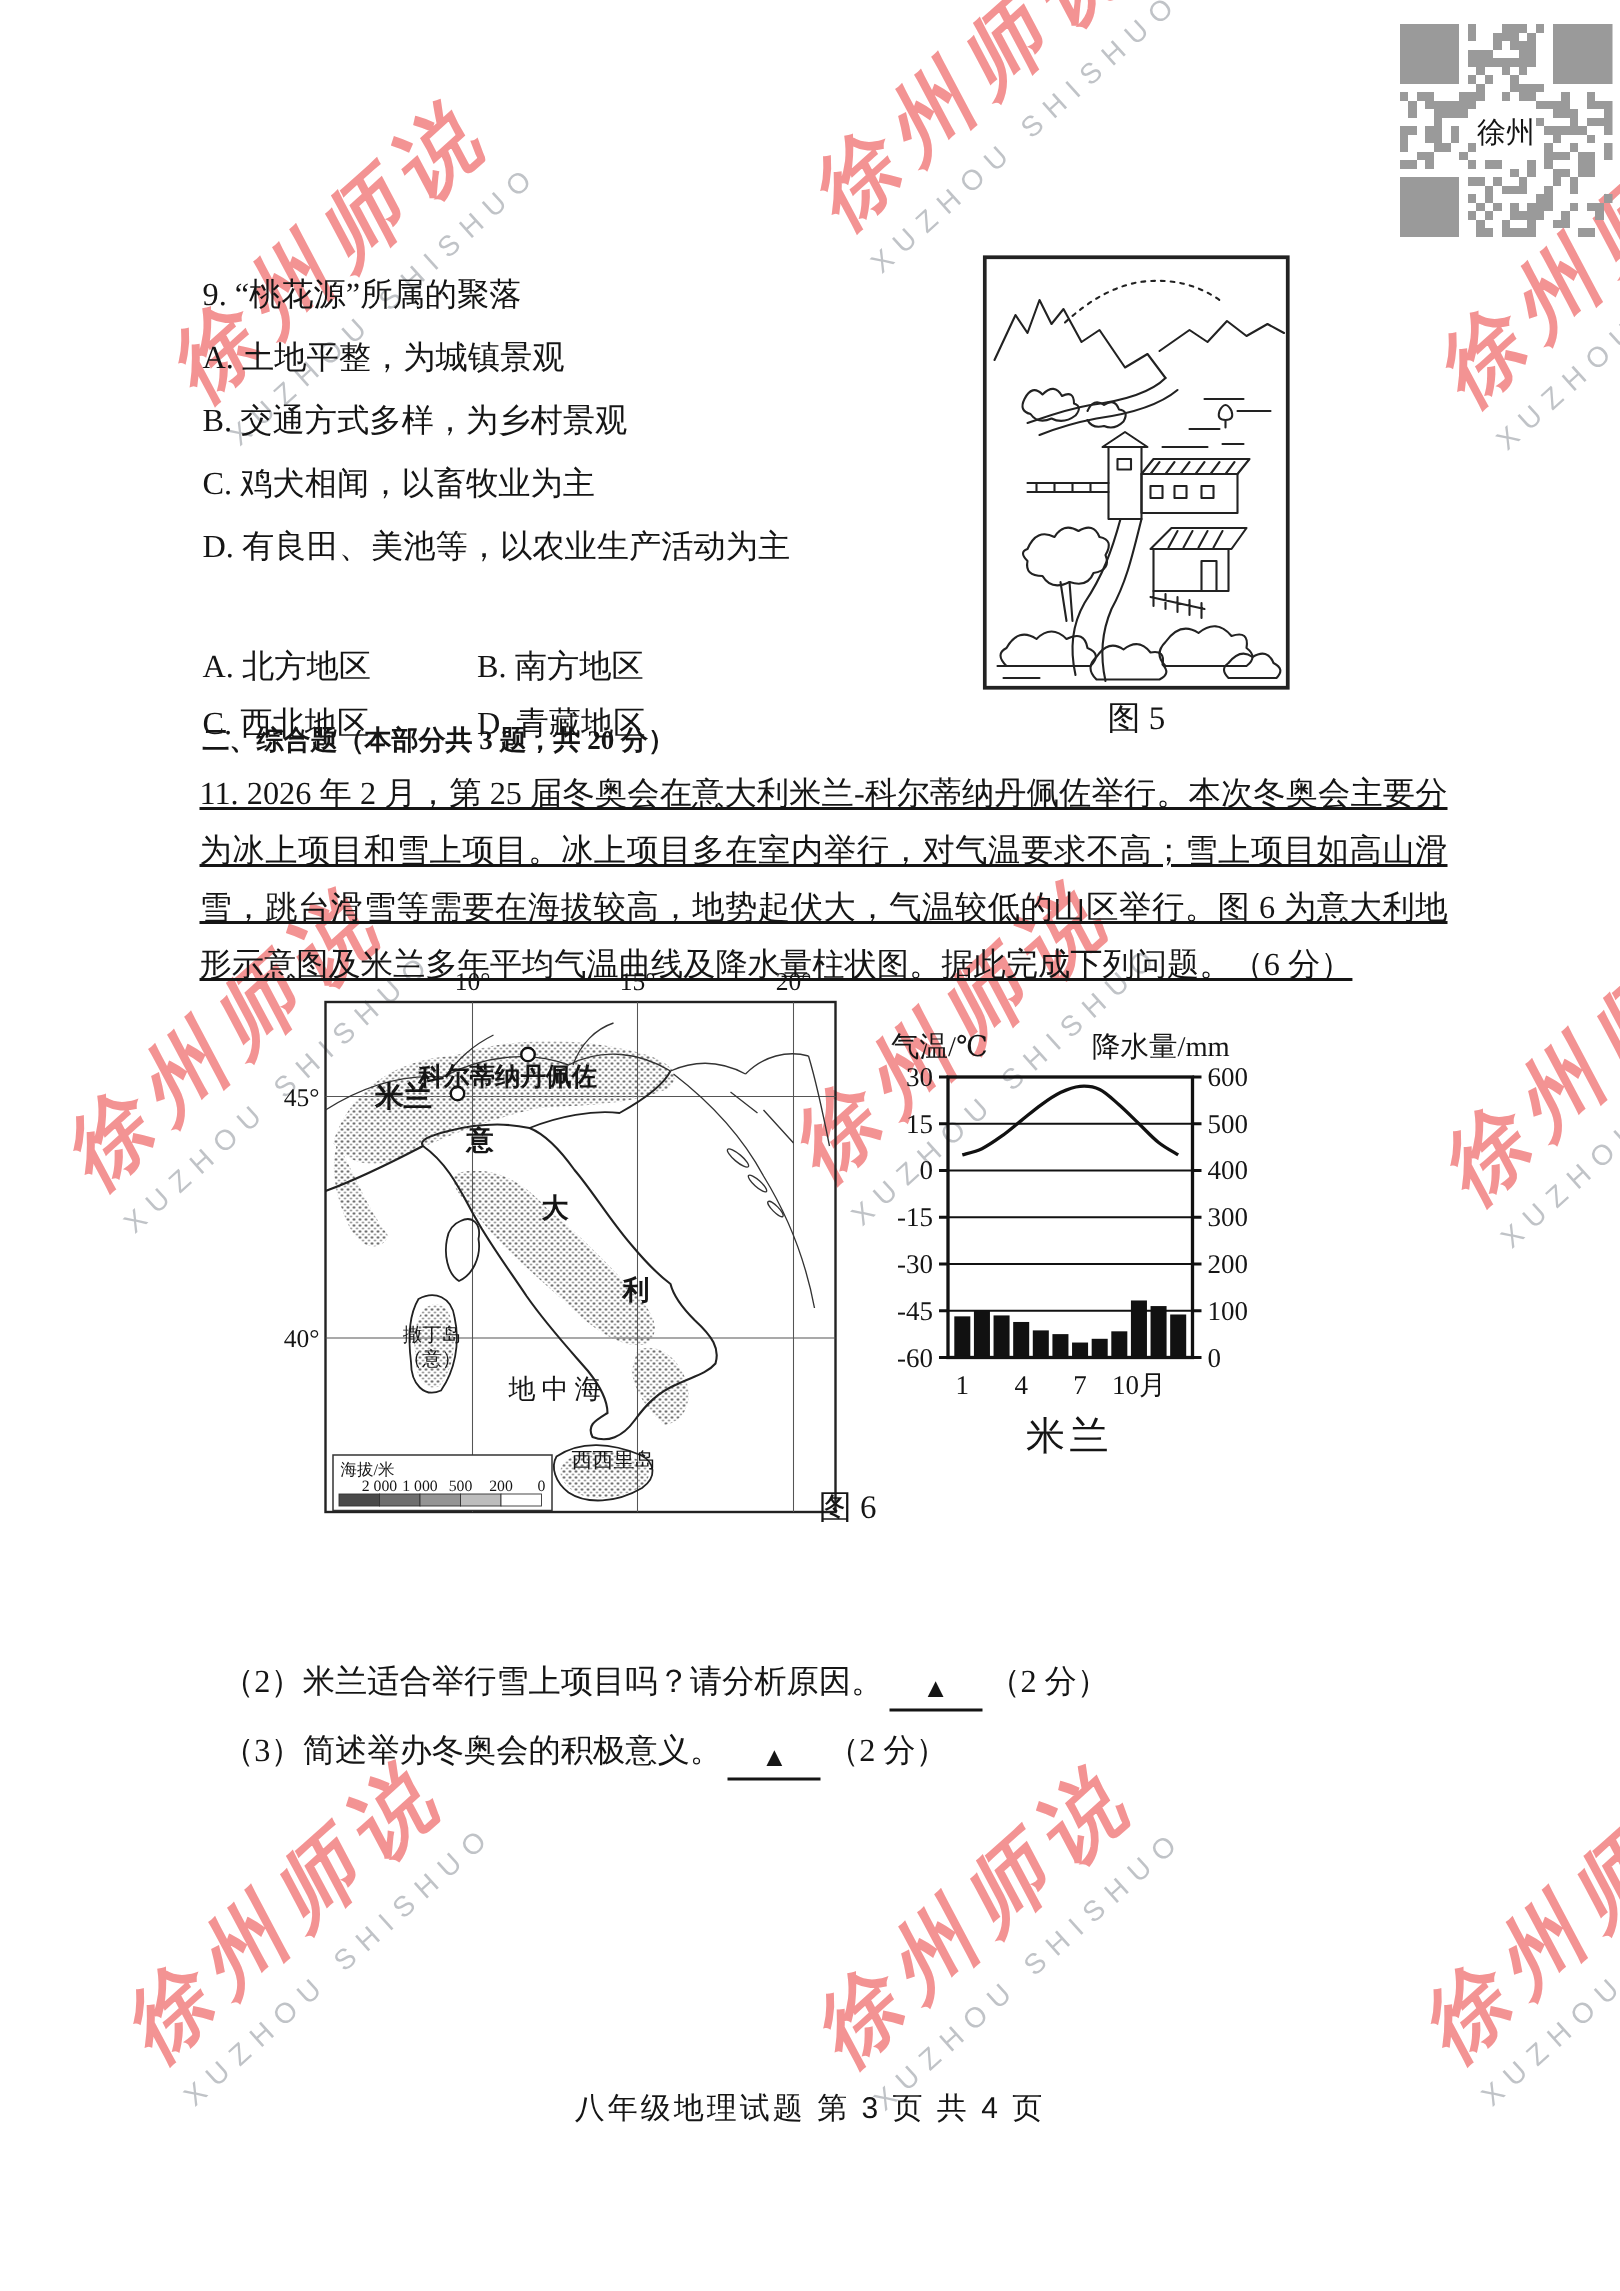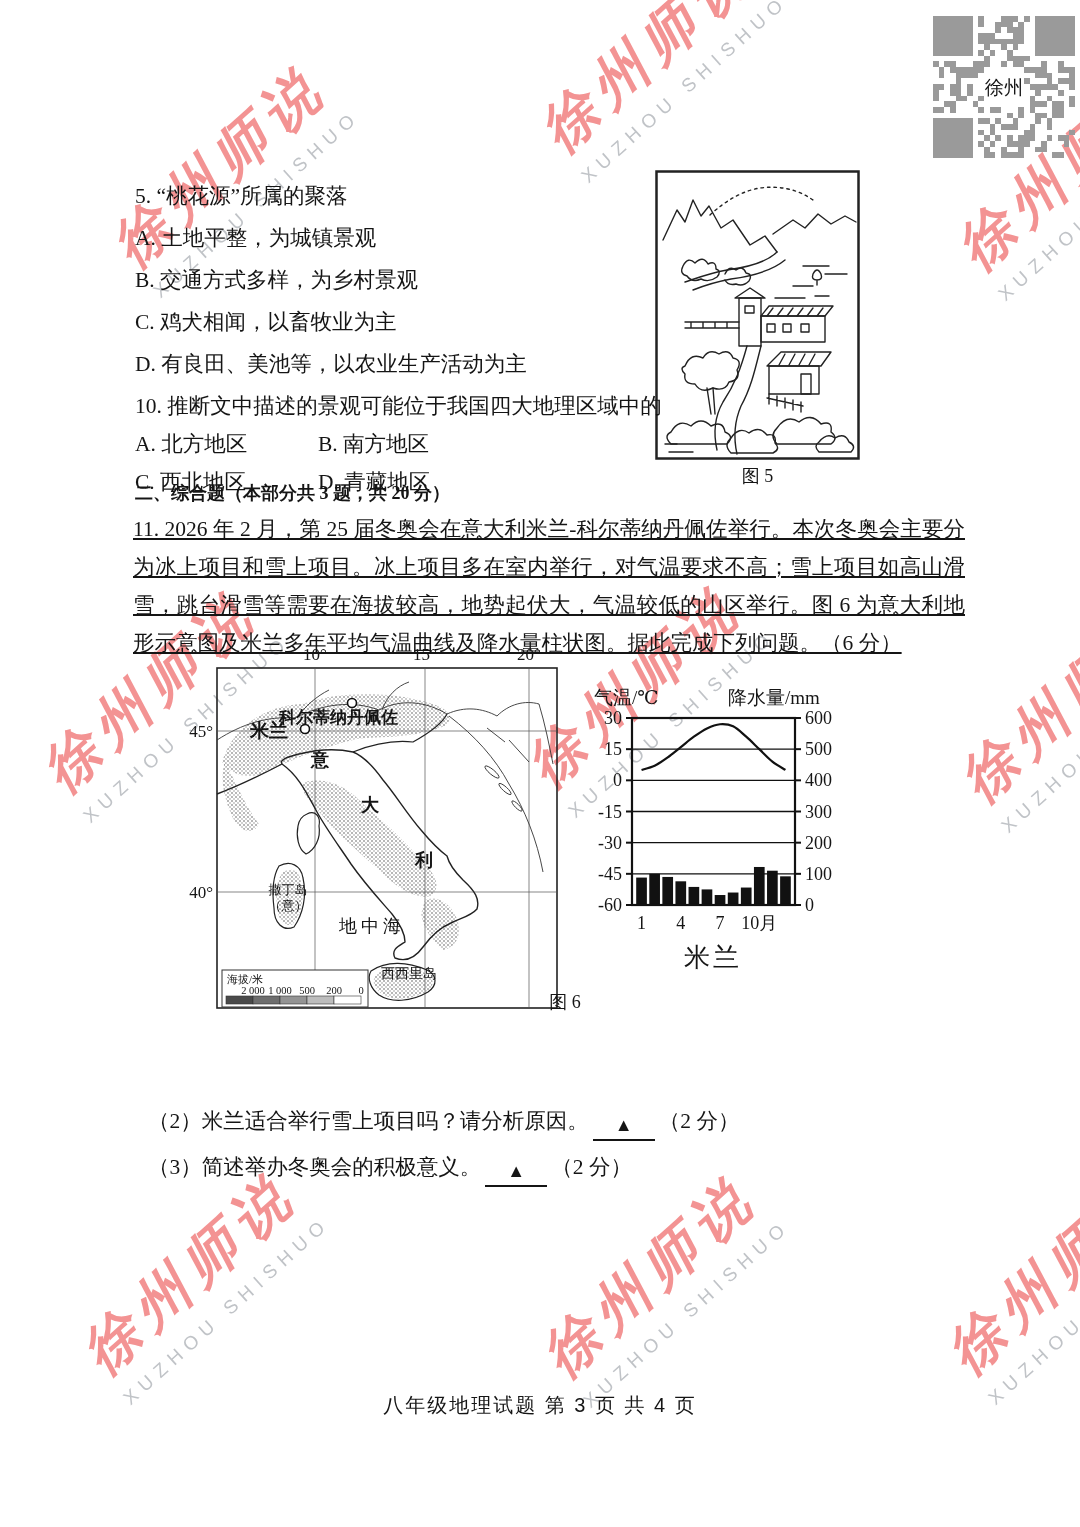--- a/index.html
+++ b/index.html
@@ -11,21 +11,21 @@
   .wm-cn{font-size:56px;font-weight:700;font-style:italic;letter-spacing:10px;white-space:nowrap;
          color:rgba(238,106,106,0.72);font-family:"Liberation Serif",serif;}
   .wm-en{margin-top:3px;font-size:19px;letter-spacing:7px;white-space:nowrap;
          color:rgba(150,155,162,0.60);font-family:"Liberation Sans",sans-serif;}
   
   .txt{position:absolute;font-size:21.5px;white-space:nowrap;z-index:2;}
   .para{position:absolute;left:133px;width:832px;font-size:21.5px;text-align:justify;z-index:2;text-decoration:underline;}
   .sec{font-weight:700;font-size:18px;}
   .blank{display:inline-block;min-width:62px;border-bottom:2px solid #151515;text-align:center;
          height:24px;line-height:20px;margin:0 4px;vertical-align:-3px;font-size:18px;}
-  .caption{position:absolute;font-size:18px;text-align:center;z-index:2;}
+  .caption{position:absolute;font-size:22px;text-align:center;z-index:2;}
   .footer{position:absolute;top:1392px;left:0;width:100%;text-align:center;font-size:20px;
           letter-spacing:2px;font-family:"Liberation Sans",sans-serif;z-index:2;}
   svg{position:absolute;z-index:2;}
   svg text{font-family:"Liberation Serif","DejaVu Serif",serif;fill:#151515;}
 </style>
 </head>
 <body>
 
 <div class="page">
 
@@ -304,27 +304,26 @@
       <path d="M52,218 l4,26 M58,218 l2,26"></path>
       <path d="M16,262 q8,-14 20,-6 q10,-10 20,0 q12,-6 14,6 q10,4 2,12 l-56,0 q-8,-8 0,-12"></path>
       <path d="M76,268 q8,-12 18,-5 q10,-8 18,2 q10,-2 8,8 q6,6 -2,10 l-42,0 q-8,-8 0,-15"></path>
       <path d="M122,258 q10,-14 22,-6 q12,-10 22,2 q12,-4 10,8 q8,6 0,12 l-54,0 q-8,-8 0,-16"></path>
       <path d="M164,272 q8,-10 16,-4 q10,-6 14,4 q8,4 2,10 l-32,0 q-6,-6 0,-10"></path>
       <path d="M14,282 h24 M10,274 h12"></path>
     </g>
   </svg>
   <div class="caption" style="left:655px;top:464px;width:205px">图 5</div>
 
-  <div class="txt" style="left:135px;top:181px">5. “桃花源”所属的聚落</div>
+  <div class="txt" style="left:135px;top:181px">9. “桃花源”所属的聚落</div>
   <div class="txt" style="left:135px;top:265px">B. 交通方式多样，为乡村景观</div>
   <div class="txt" style="left:135px;top:223px">A. 土地平整，为城镇景观</div>
   <div class="txt" style="left:135px;top:307px">C. 鸡犬相闻，以畜牧业为主</div>
   <div class="txt" style="left:135px;top:349px">D. 有良田、美池等，以农业生产活动为主</div>
 
-  <div class="txt" style="left:135px;top:391px">10. 推断文中描述的景观可能位于我国四大地理区域中的</div>
   <div class="txt" style="left:135px;top:429px">A. 北方地区</div>
   <div class="txt" style="left:318px;top:429px">B. 南方地区</div>
   <div class="txt" style="left:135px;top:467px">C. 西北地区</div>
   <div class="txt" style="left:318px;top:467px">D. 青藏地区</div>
 
   <div class="txt sec" style="left:135px;top:481px">二、综合题（本部分共 3 题，共 20 分）</div>
 
   <div class="para" style="top:510px;line-height:38px">11. 2026 年 2 月，第 25 届冬奥会在意大利米兰-科尔蒂纳丹佩佐举行。本次冬奥会主要分为冰上项目和雪上项目。冰上项目多在室内举行，对气温要求不高；雪上项目如高山滑雪，跳台滑雪等需要在海拔较高，地势起伏大，气温较低的山区举行。图 6 为意大利地形示意图及米兰多年平均气温曲线及降水量柱状图。据此完成下列问题。（6 分）</div>
 
   <svg viewBox="0 0 390 380" style="left:187px;top:644px;width:390px;height:380px">

